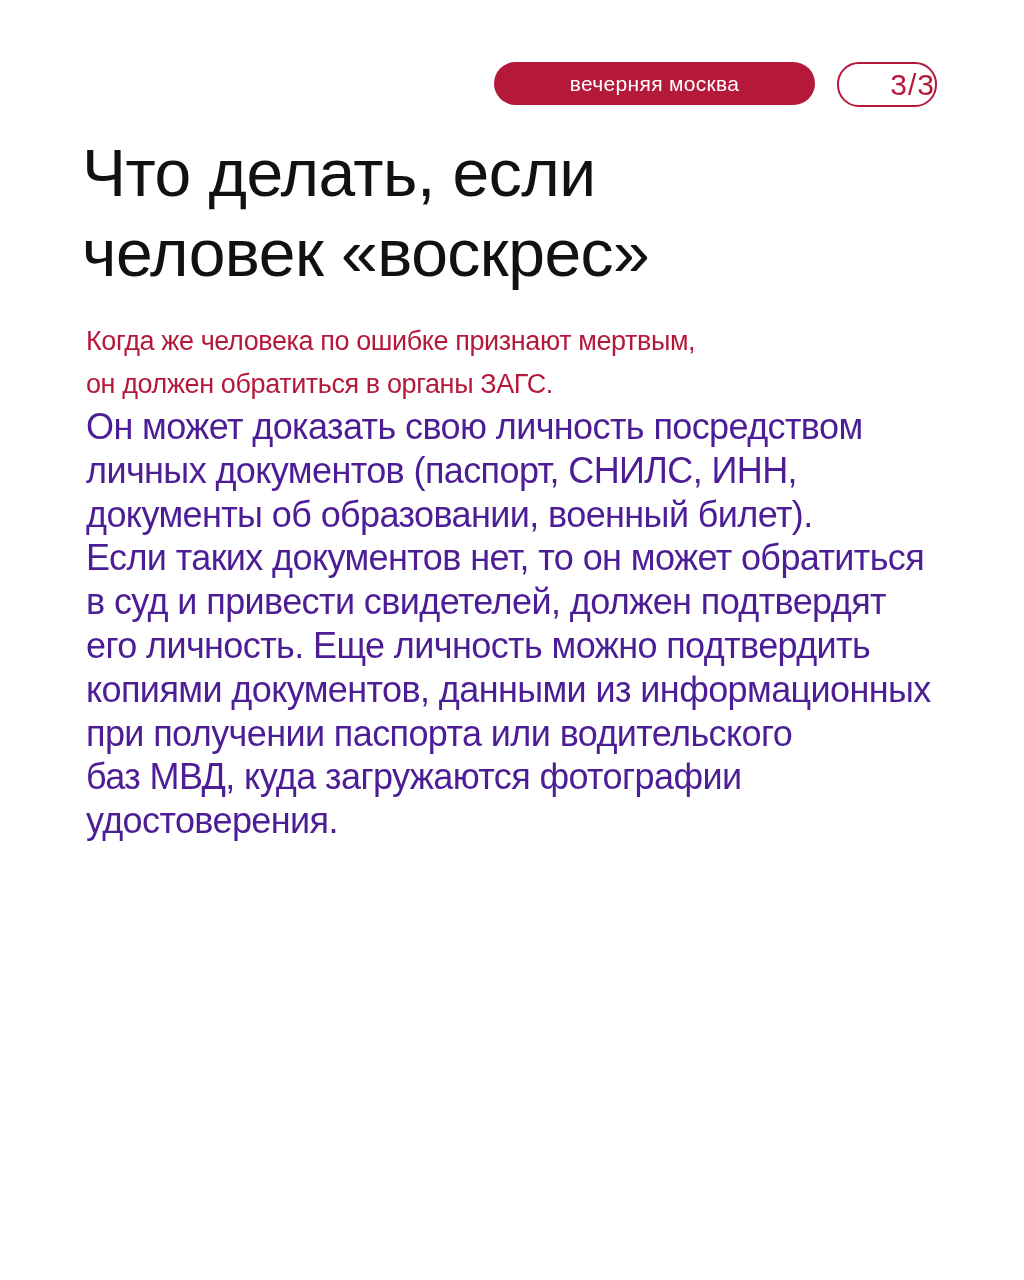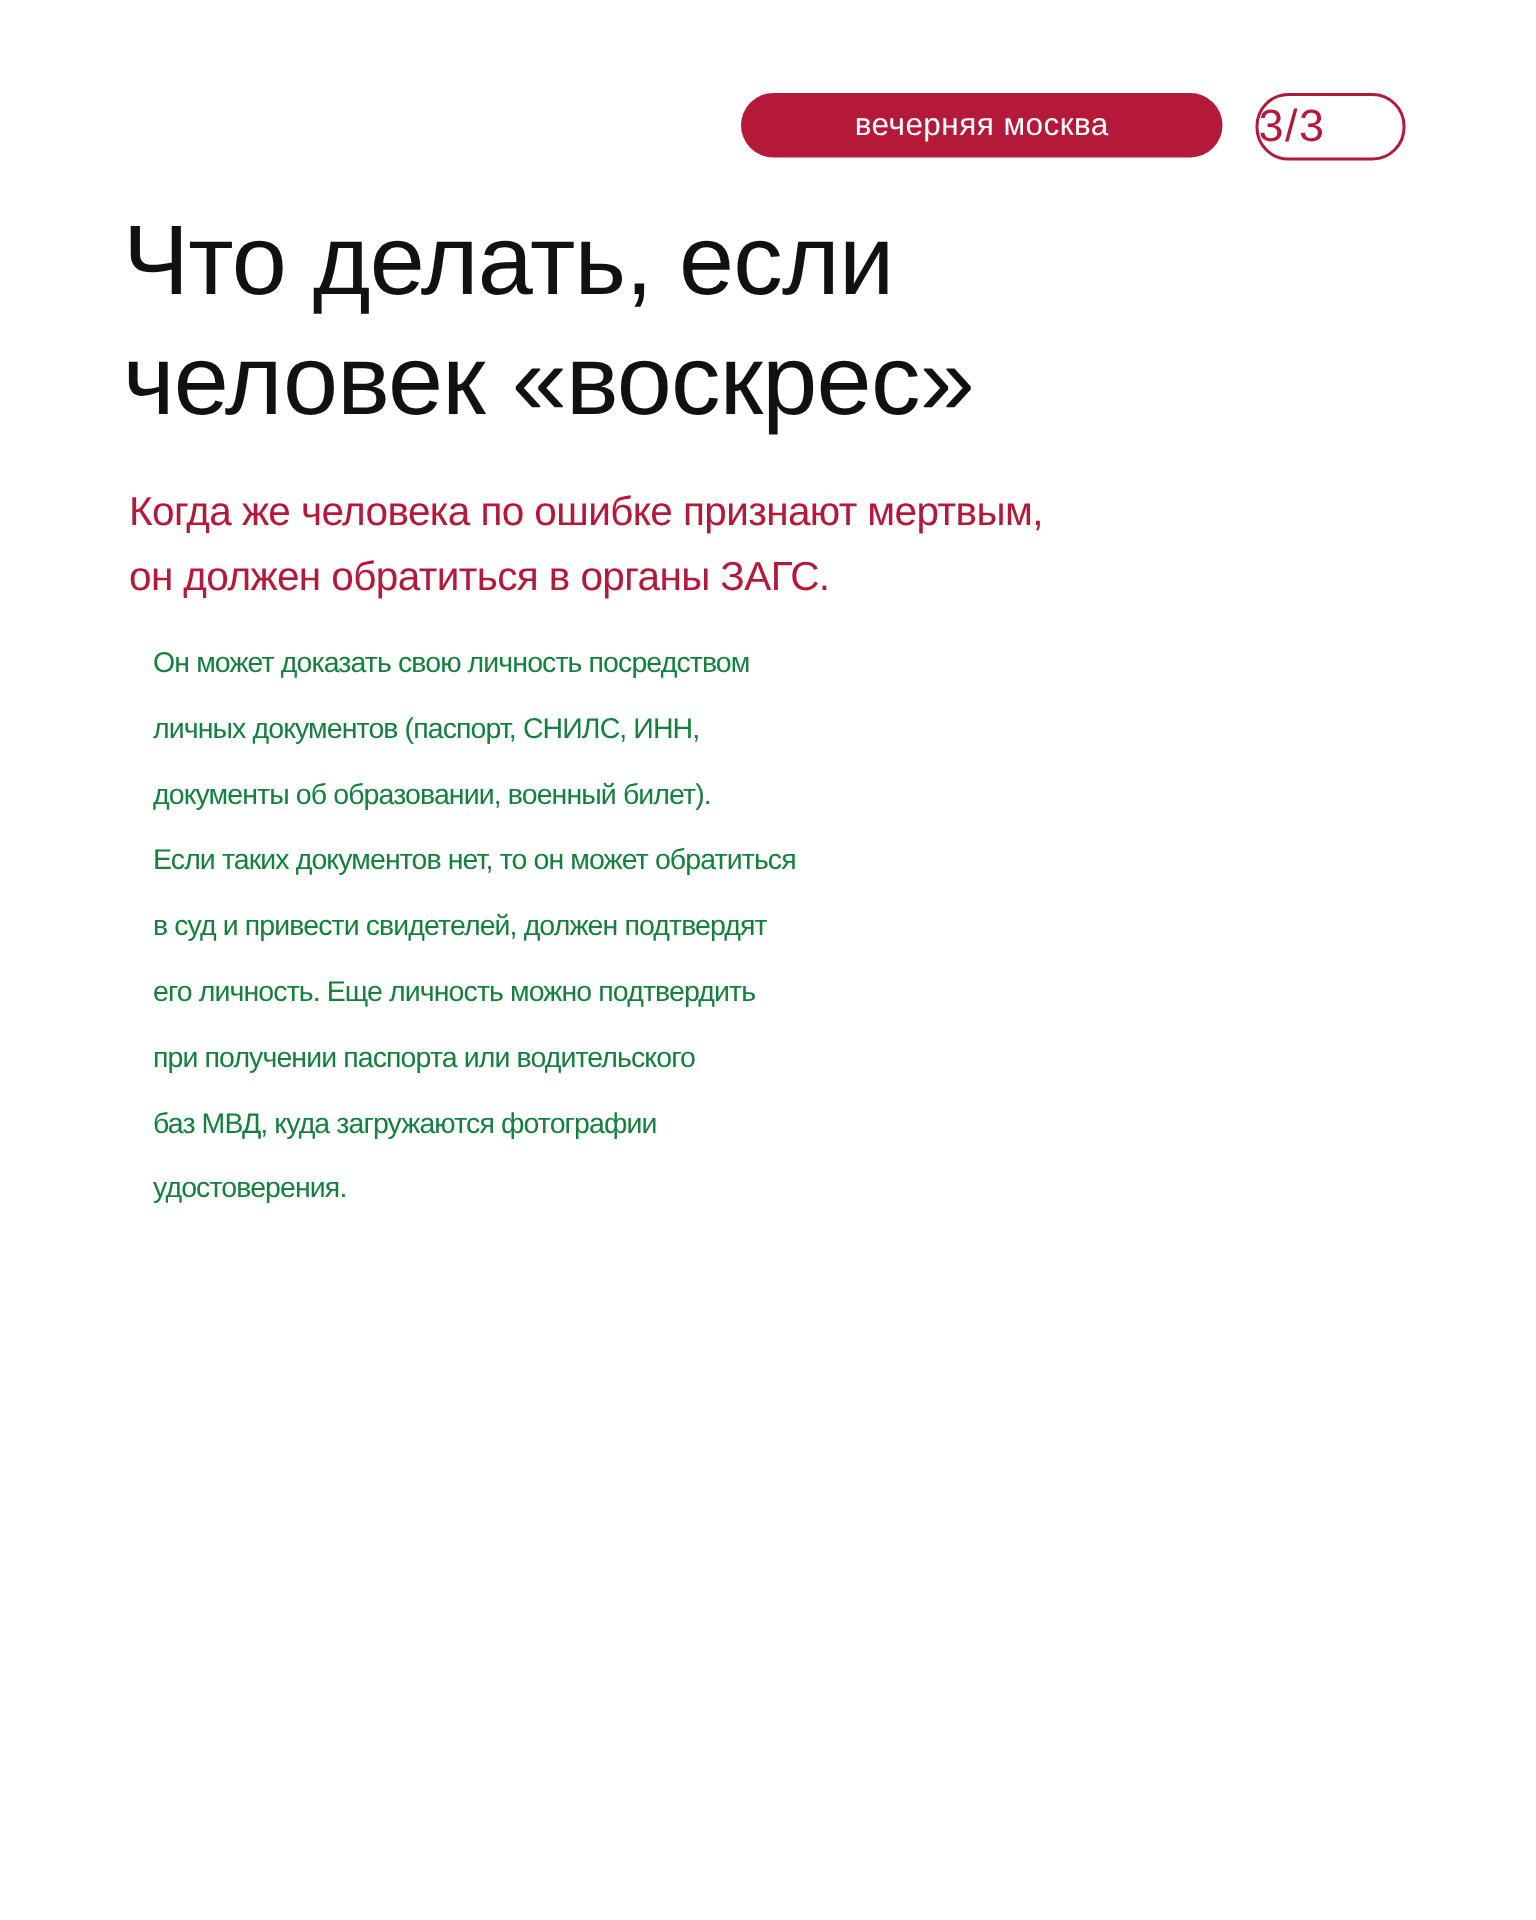--- a/index.html
+++ b/index.html
@@ -33,21 +33,21 @@
       position: absolute;
       left: 837px;
       top: 62px;
       width: 96px;
       height: 41px;
       border: 2px solid #b5193a;
       border-radius: 22px;
       color: #b5193a;
       font-size: 30px;
       line-height: 41px;
-      text-align: left;
+      text-align: right;
       letter-spacing: 1px;
     }
     .title {
       position: absolute;
       left: 82px;
       top: 133px;
       width: 880px;
       margin: 0;
       font-size: 66px;
       font-weight: 500;
@@ -67,24 +67,24 @@
       line-height: 43px;
       color: #b5193a;
       letter-spacing: -0.4px;
     }
     .lead span, .body-text span { display: block; white-space: nowrap; }
     .body-text {
       position: absolute;
       left: 86px;
       top: 405px;
       width: 900px;
-      margin: 16px;
-      font-size: 19px;
+      margin: 0;
+      font-size: 36px;
       line-height: 43.8px;
-      color: #15803d;
+      color: #4c1d95;
       letter-spacing: -0.6px;
     }
   </style>
 </head>
 <body>
 
 <div class="brand-pill">
   <span>вечерняя москва</span>
 </div>
 
@@ -102,16 +102,17 @@
   <span>он должен обратиться в органы ЗАГС.</span>
 </p>
 
 <p class="body-text">
   <span>Он может доказать свою личность посредством</span>
   <span>личных документов (паспорт, СНИЛС, ИНН,</span>
   <span>документы об образовании, военный билет).</span>
   <span>Если таких документов нет, то он может обратиться</span>
   <span>в суд и привести свидетелей, должен подтвердят</span>
   <span>его личность. Еще личность можно подтвердить</span>
+  <span>копиями документов, данными из информационных</span>
   <span>при получении паспорта или водительского</span>
   <span>баз МВД, куда загружаются фотографии</span>
   <span>удостоверения.</span>
 </p>
 
 </body></html>

